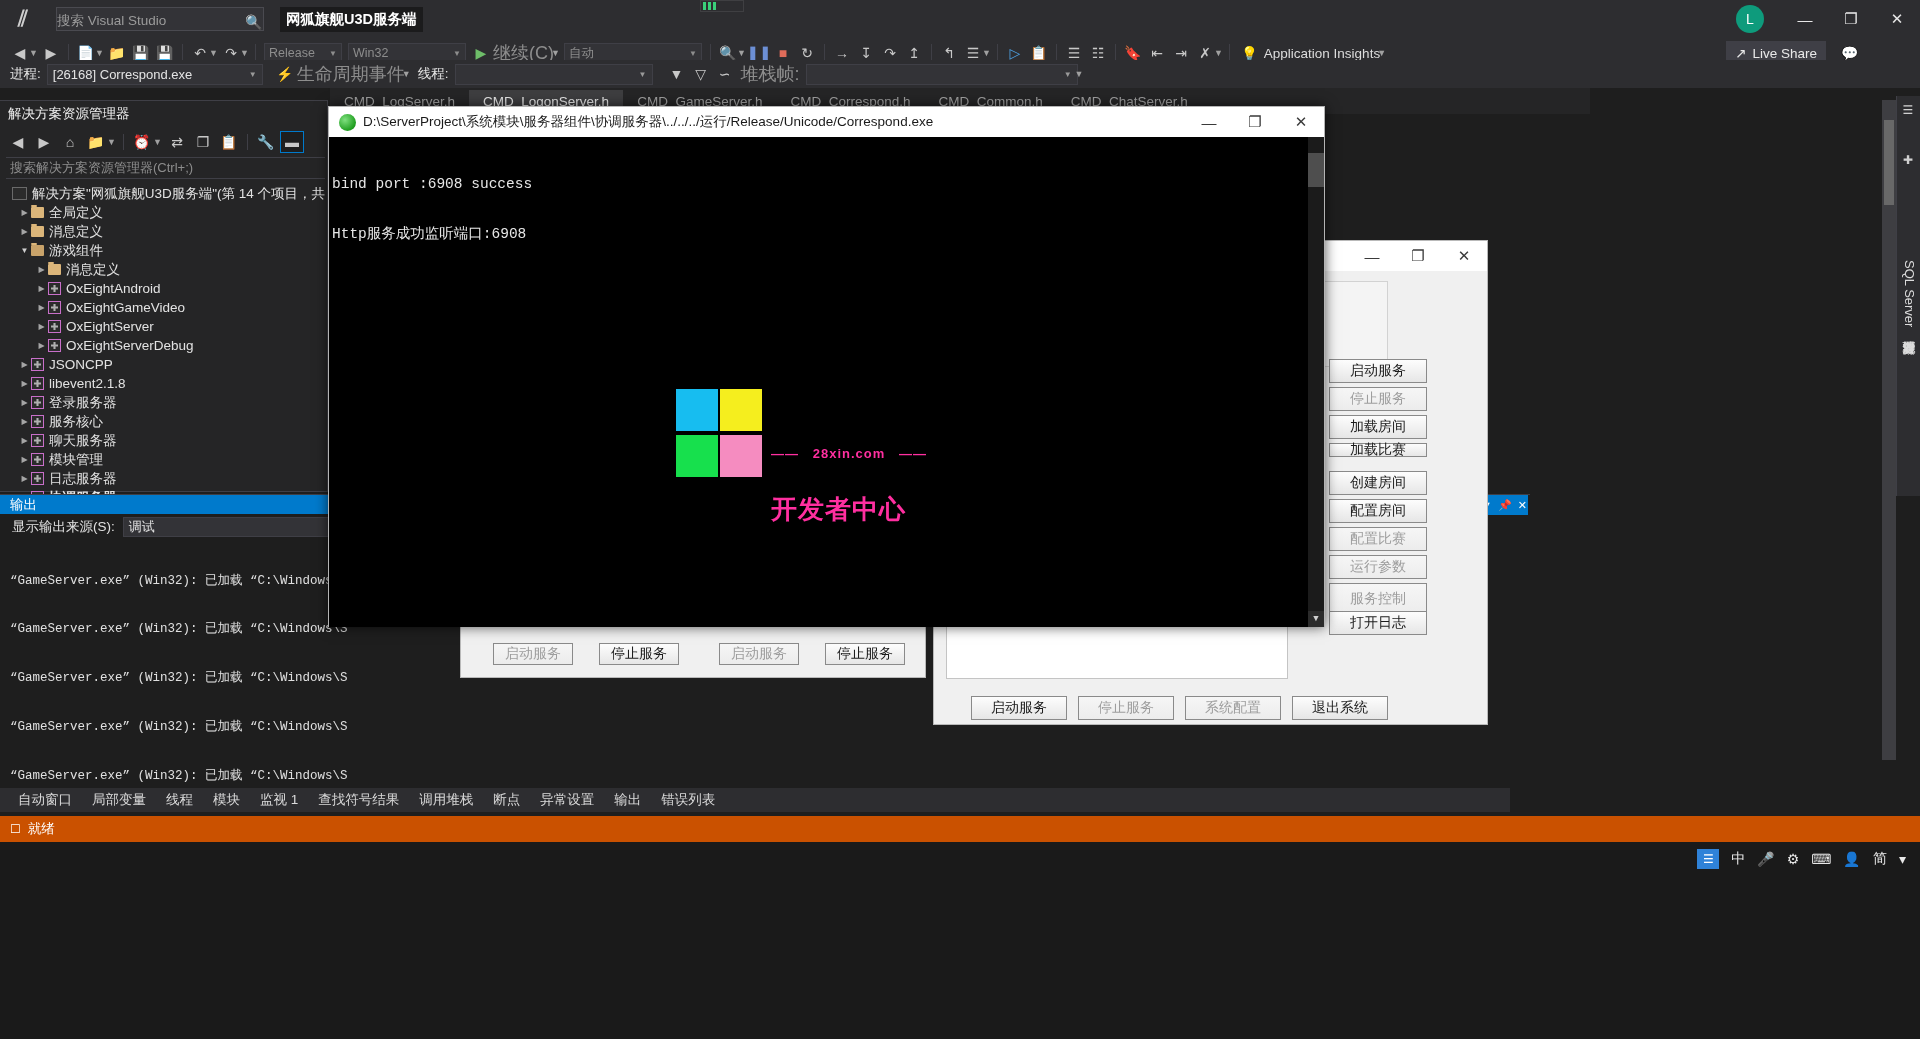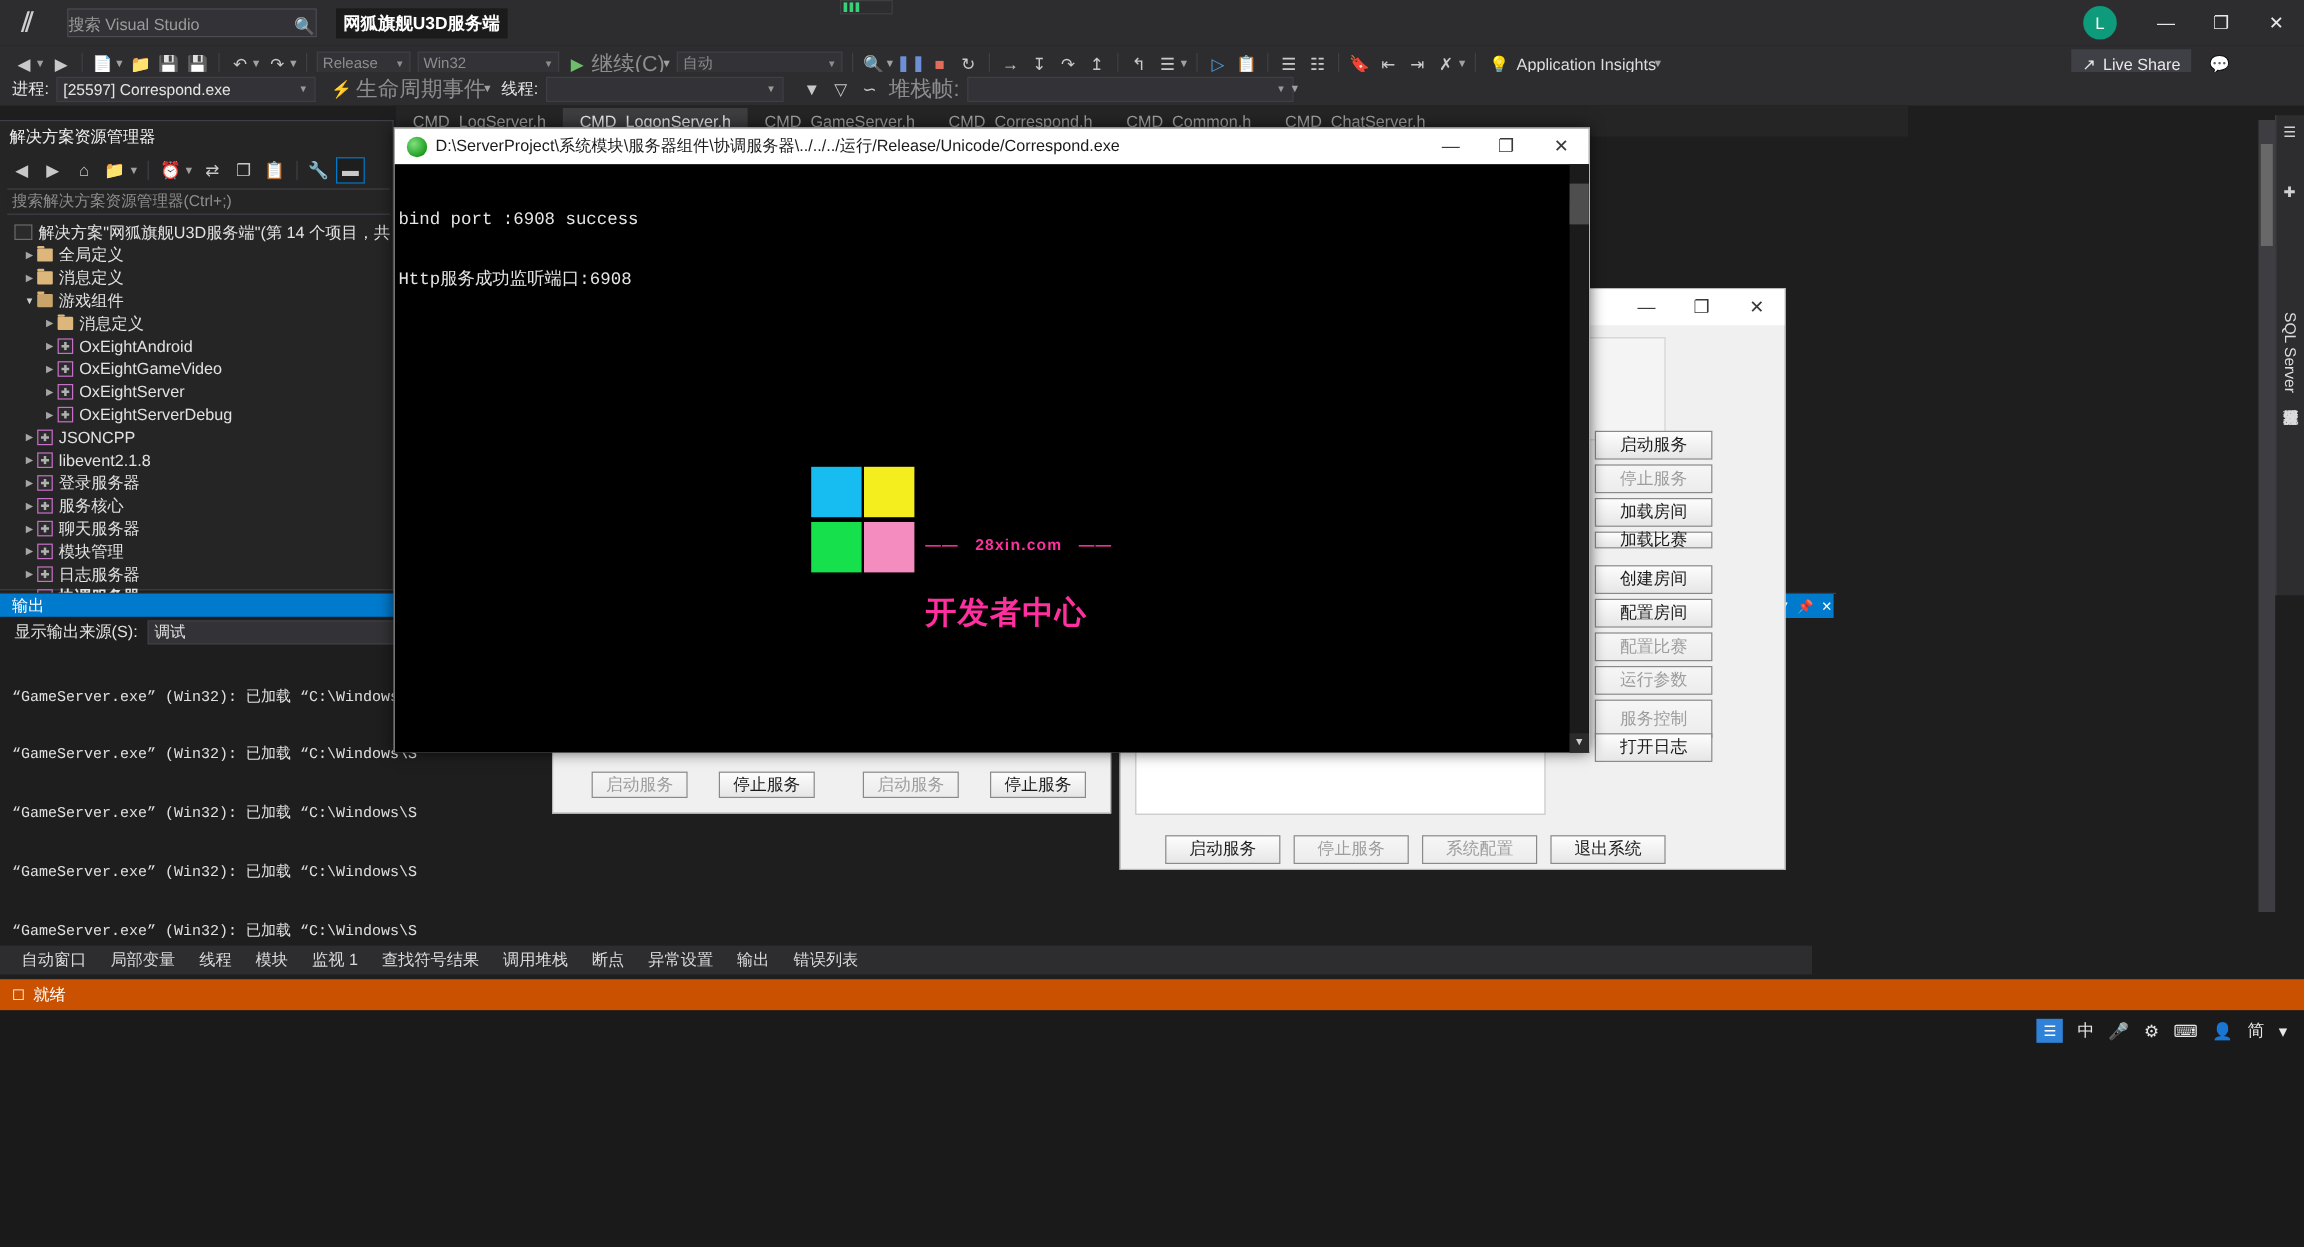--- a/index.html
+++ b/index.html
@@ -363,21 +363,21 @@
         <span style="margin-right:6px">↗</span>
         <span>Live Share</span>
       </div>
       <div class="tb-btn" style="margin-left:12px">💬</div>
     </div>
   </div>
 
   <div class="vs-procbar">
     <div class="proc-label">进程:</div>
     <div class="proc-combo" style="width:216px">
-      <span>[25597] Correspond.exe</span>
+      <span>[26168] Correspond.exe</span>
         <span style="font-size:8px;color:#9a9a9a">▼</span>
     </div>
     <div style="width:10px"></div>
     <div class="tb-btn">⚡</div>
     <div class="tb-text">生命周期事件</div>
     <div class="tb-drop">▼</div>
     <div class="proc-label" style="margin-left:6px">线程:</div>
     <div class="proc-combo" style="width:198px">
       <span></span>
         <span style="font-size:8px;color:#9a9a9a">▼</span>

